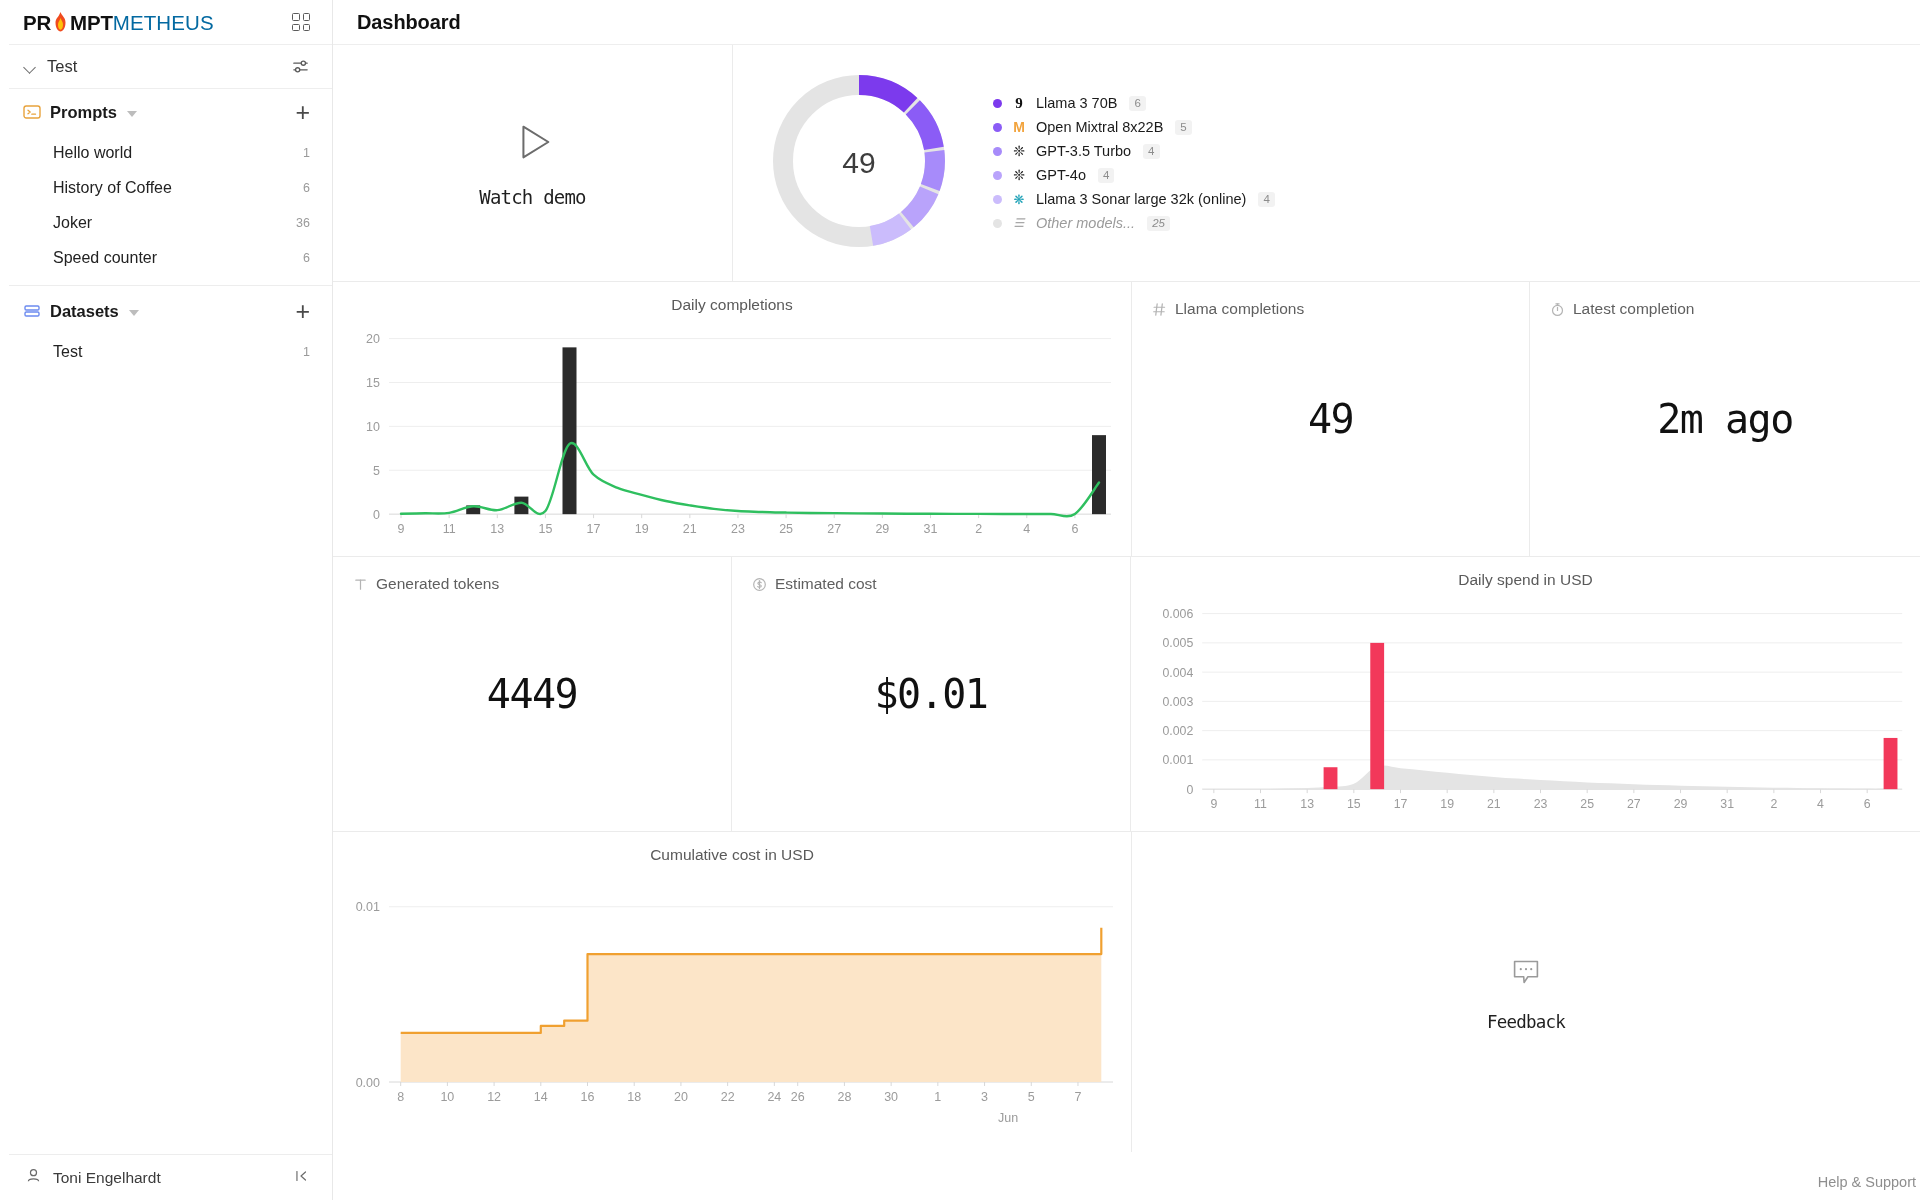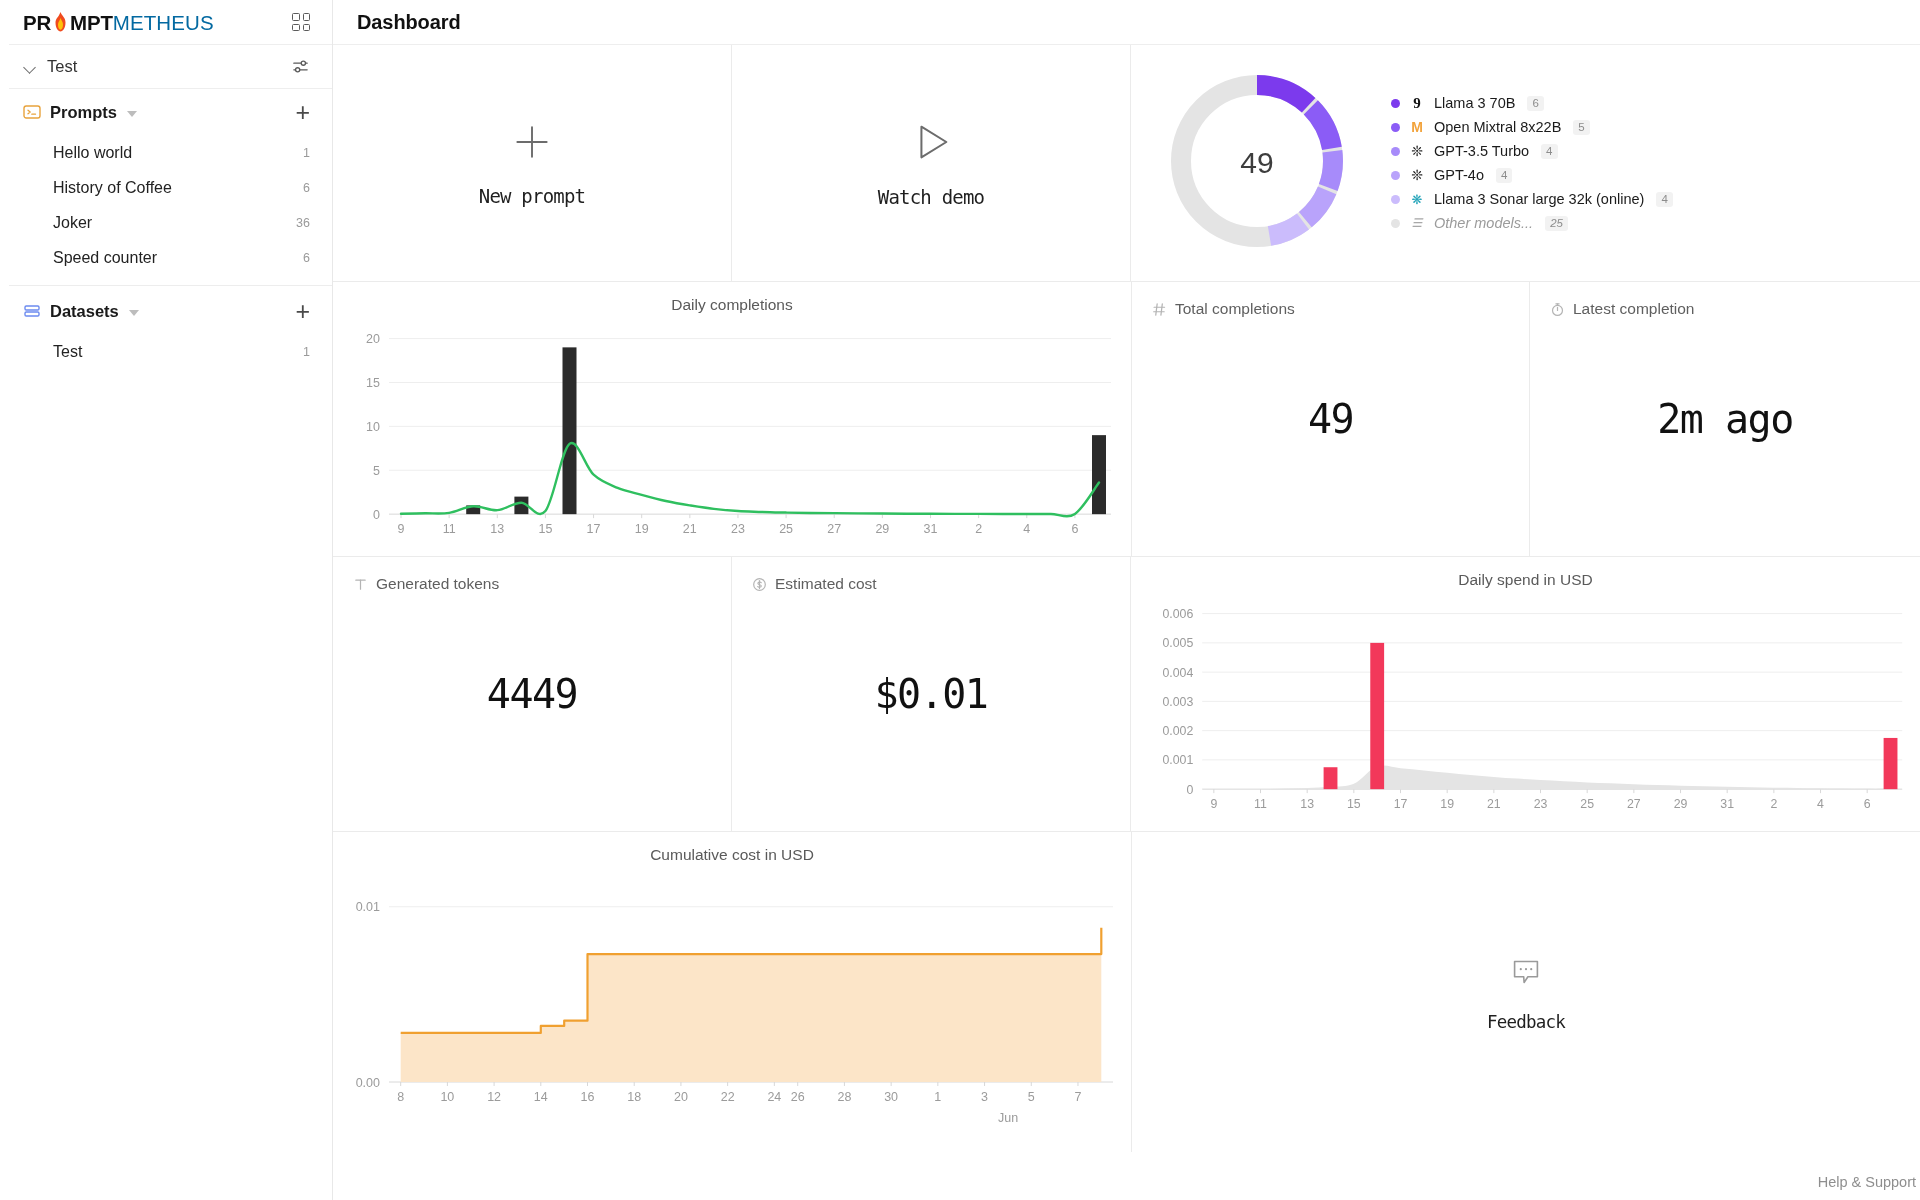--- a/index.html
+++ b/index.html
@@ -223,40 +223,46 @@
       <span class="plus">+</span>
     </div>
     <div class="nav-item">
       <span>Test</span>
       <span class="cnt">1</span>
     </div>
 
     <div class="sidebar-spacer"></div>
 
 
+    <div class="foot-row">
+      <span>
+        <svg viewBox="0 0 18 18" width="17" height="17" fill="none" stroke="#6a6a6a" stroke-width="1.3">
+          <circle cx="9" cy="6" r="3.2"></circle>
+            <path d="M3.6 15.2 C3.6 11.8 14.4 11.8 14.4 15.2"></path>
+        </svg>
+      </span>
+      <span>Toni Engelhardt</span>
+      <span class="ricon">
+        <svg viewBox="0 0 20 20" width="18" height="18" fill="none" stroke="#6a6a6a" stroke-width="1.3" stroke-linecap="round" stroke-linejoin="round">
+          <path d="M15 5.5 L10 10 L15 14.5"></path>
+            <line x1="5.5" y1="5" x2="5.5" y2="15"></line>
+        </svg>
+      </span>
+    </div>
   </aside>
 
   <section class="main">
     <div class="topbar">
       <h1>Dashboard</h1>
     </div>
 
     <div class="mainwrap">
     <div class="grid">
 
       <div class="gridrow r1">
-        <div class="cell action-cell" style="flex:0 0 398px">
-          <span class="big-ico">
-            <svg viewBox="0 0 48 48" width="44" height="44" fill="none" stroke="#6c6c6c" stroke-width="2.1" stroke-linecap="round">
-              <line x1="24" y1="8" x2="24" y2="40"></line>
-                  <line x1="8" y1="24" x2="40" y2="24"></line>
-            </svg>
-          </span>
-          <span class="lbl">New prompt</span>
-        </div>
         <div class="cell action-cell" style="flex:0 0 399px">
           <span class="big-ico">
             <svg viewBox="0 0 48 48" width="46" height="46" fill="none" stroke="#6c6c6c" stroke-width="2.1" stroke-linejoin="round">
               <path d="M14 8 L40 24 L14 40 Z"></path>
             </svg>
           </span>
           <span class="lbl">Watch demo</span>
         </div>
         <div class="cell donut-cell" style="flex:1 1 auto">
           <div>
@@ -379,21 +385,21 @@
         <div class="cell stat-cell" style="flex:0 0 398px">
           <div class="cell-head">
             <span class="hi">
               <svg viewBox="0 0 16 16" width="15" height="15" fill="none" stroke="#b4b4b4" stroke-width="1.3" stroke-linecap="round">
                 <line x1="5.5" y1="2" x2="4" y2="14"></line>
                     <line x1="11" y1="2" x2="9.5" y2="14"></line>
                 <line x1="2.2" y1="5.6" x2="13.4" y2="5.6"></line>
                     <line x1="1.8" y1="10.4" x2="13" y2="10.4"></line>
               </svg>
             </span>
-            <span>Total completions</span>
+            <span>Llama completions</span>
           </div>
           <div class="stat-val">49</div>
         </div>
         <div class="cell stat-cell" style="flex:1 1 auto">
           <div class="cell-head">
             <span class="hi">
               <svg viewBox="0 0 16 16" width="15" height="15" fill="none" stroke="#b4b4b4" stroke-width="1.3" stroke-linecap="round">
                 <circle cx="8" cy="9" r="5.3"></circle>
                     <line x1="8" y1="9" x2="8" y2="5.8"></line>
                 <line x1="6.3" y1="1.9" x2="9.7" y2="1.9"></line>

